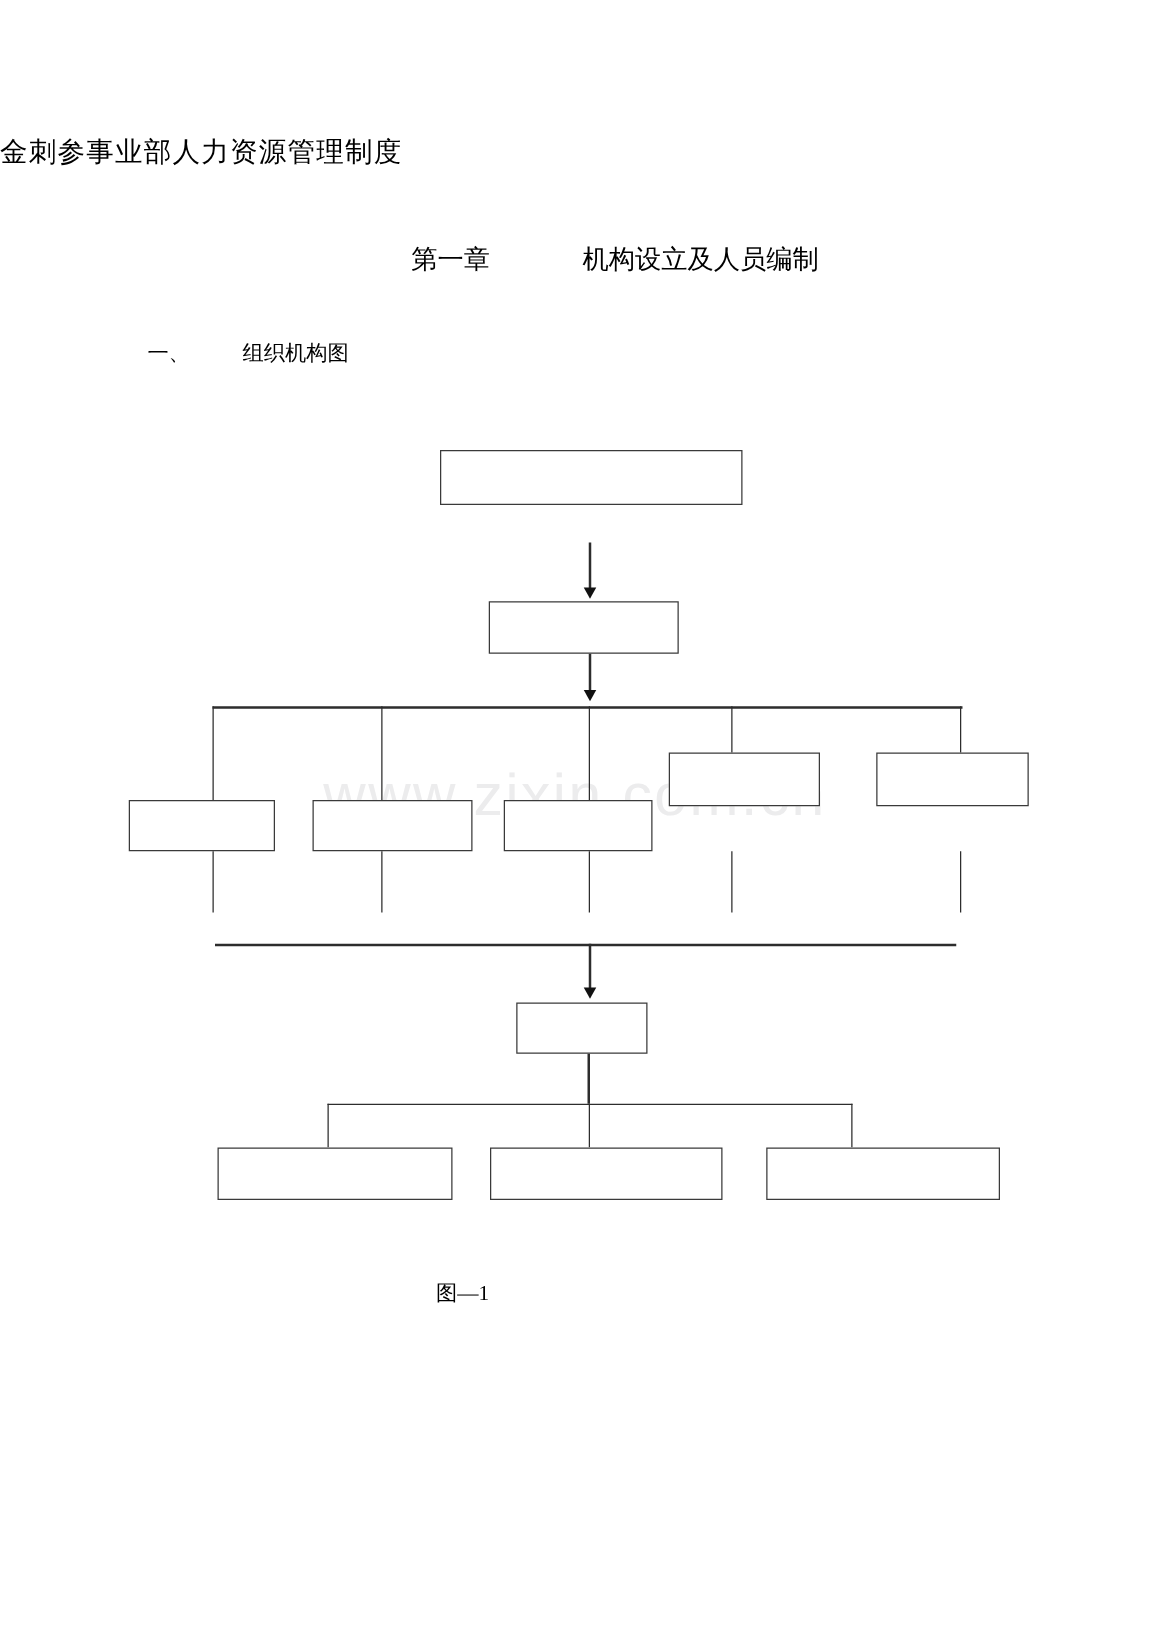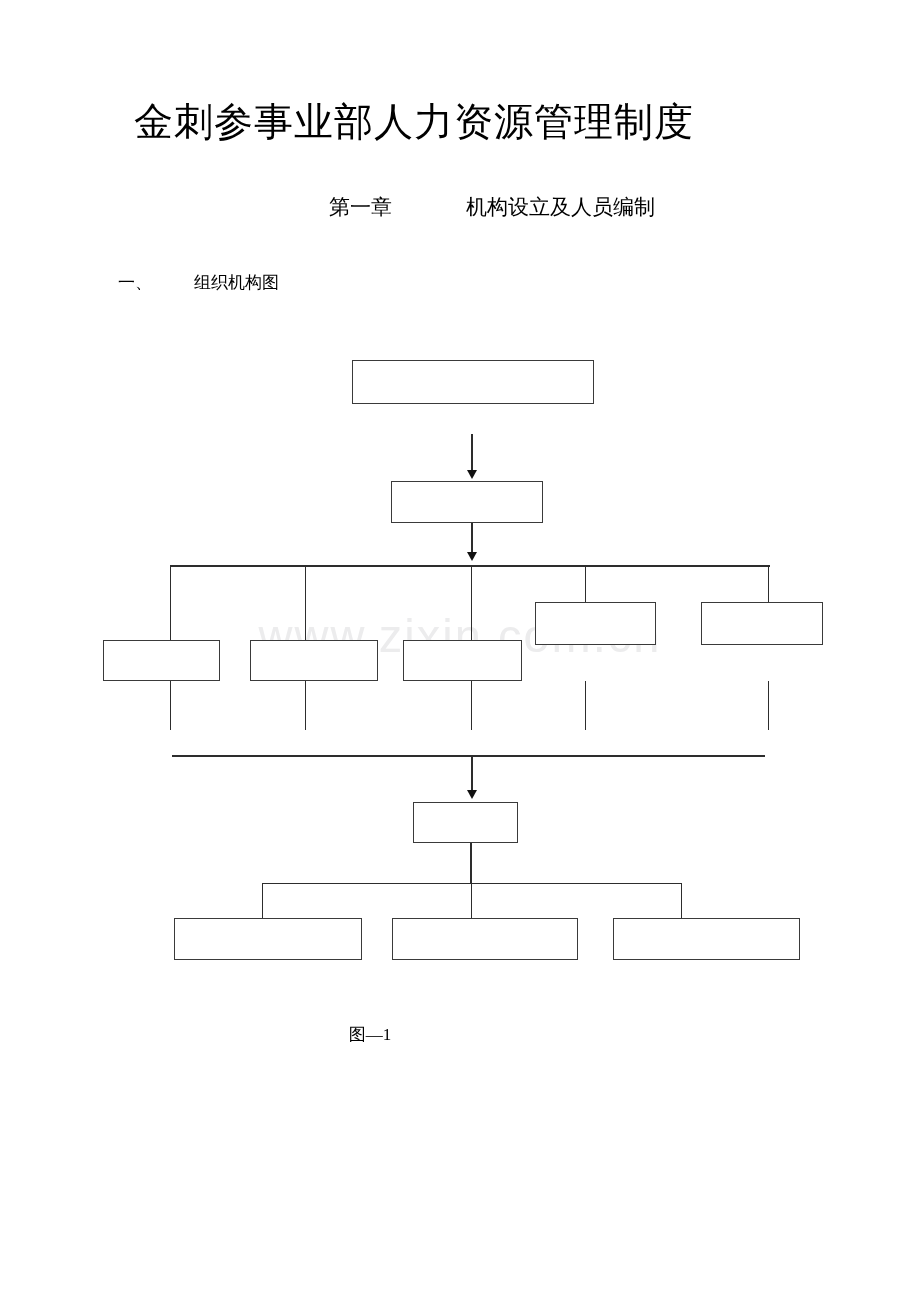--- a/index.html
+++ b/index.html
@@ -20,22 +20,21 @@
     background: #ffffff;
     overflow: hidden;
   }
 
   
   .doc-title {
     position: absolute;
     left: 0;
     top: 100px;
     width: 828px;
-    text-align: center;
-    font-size: 39px;
+    font-size: 22px;
     line-height: 44px;
     letter-spacing: 1px;
     font-weight: normal;
     white-space: nowrap;
   }
   .chapter-line {
     position: absolute;
     left: 0;
     top: 192px;
     width: 920px;

